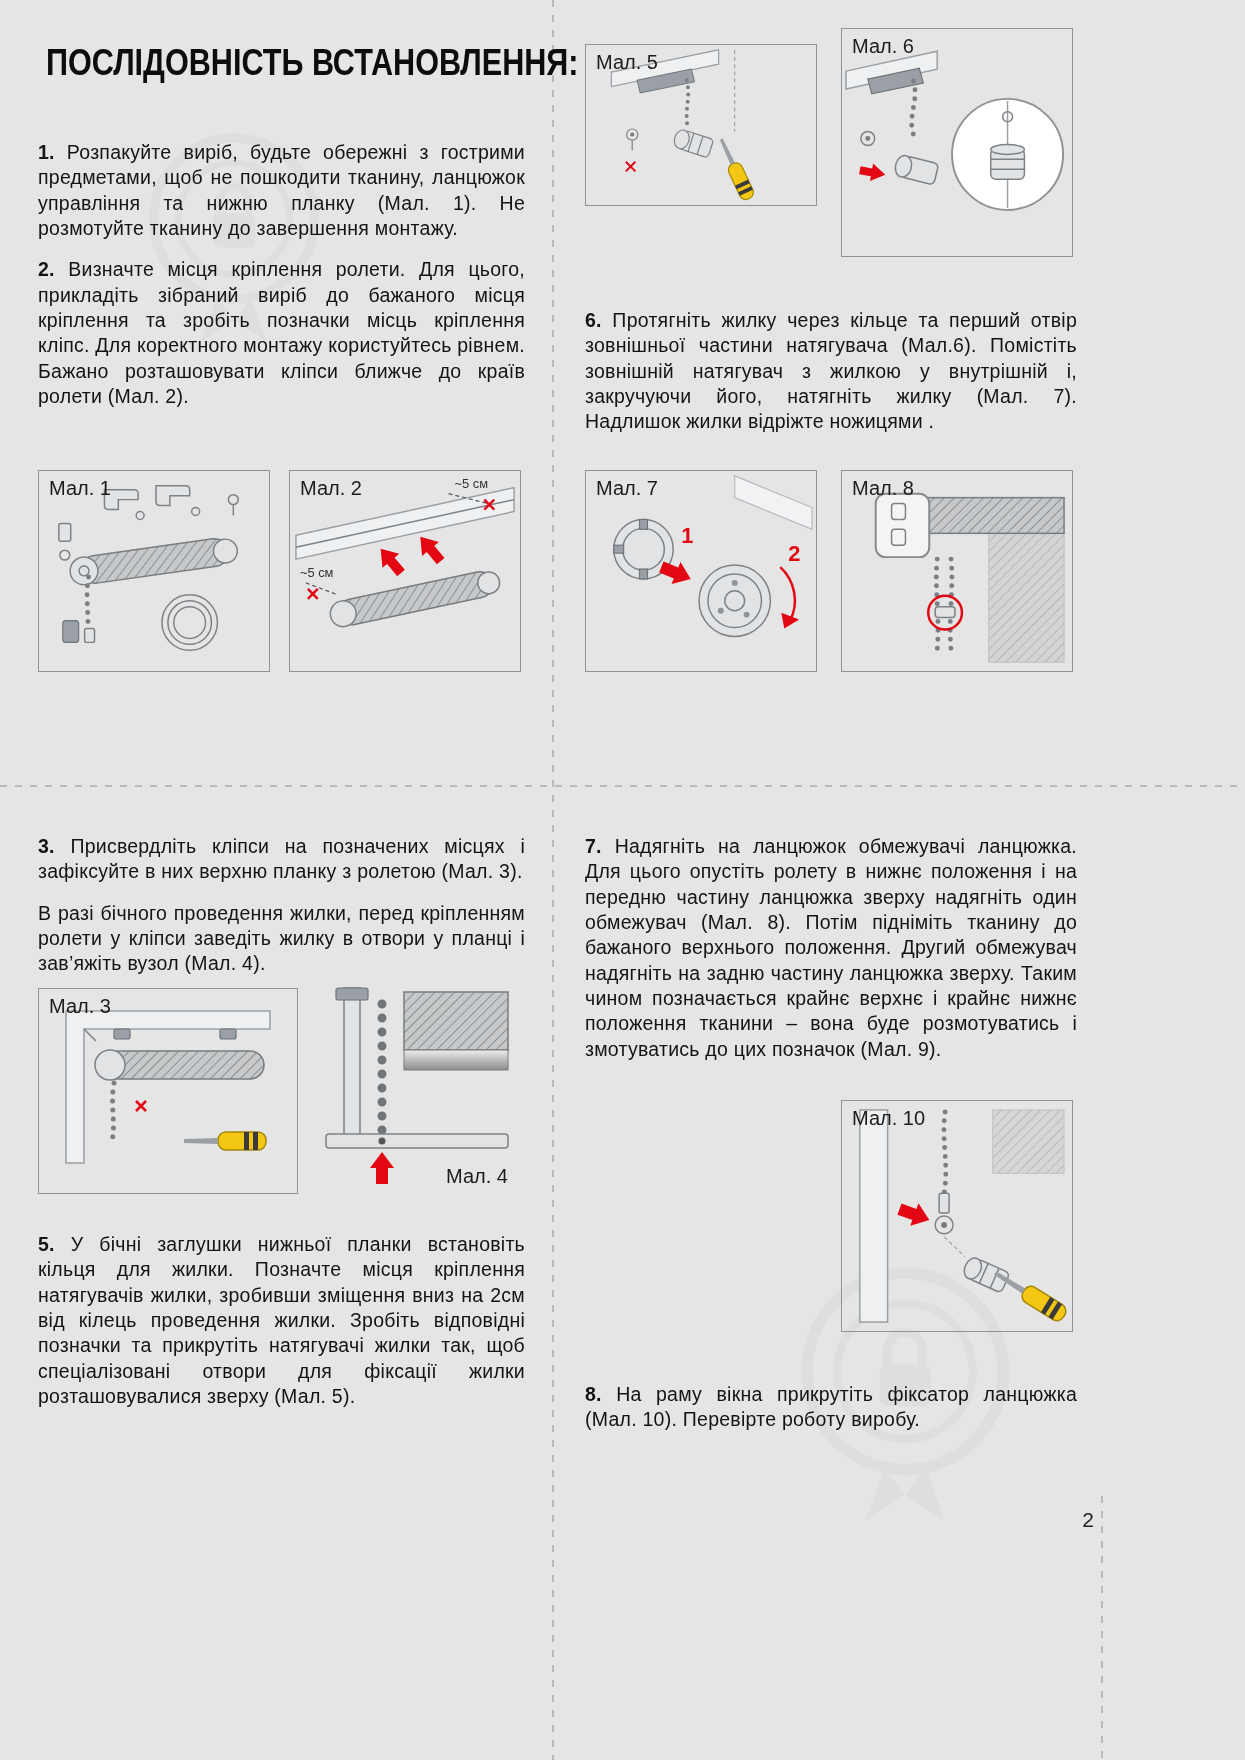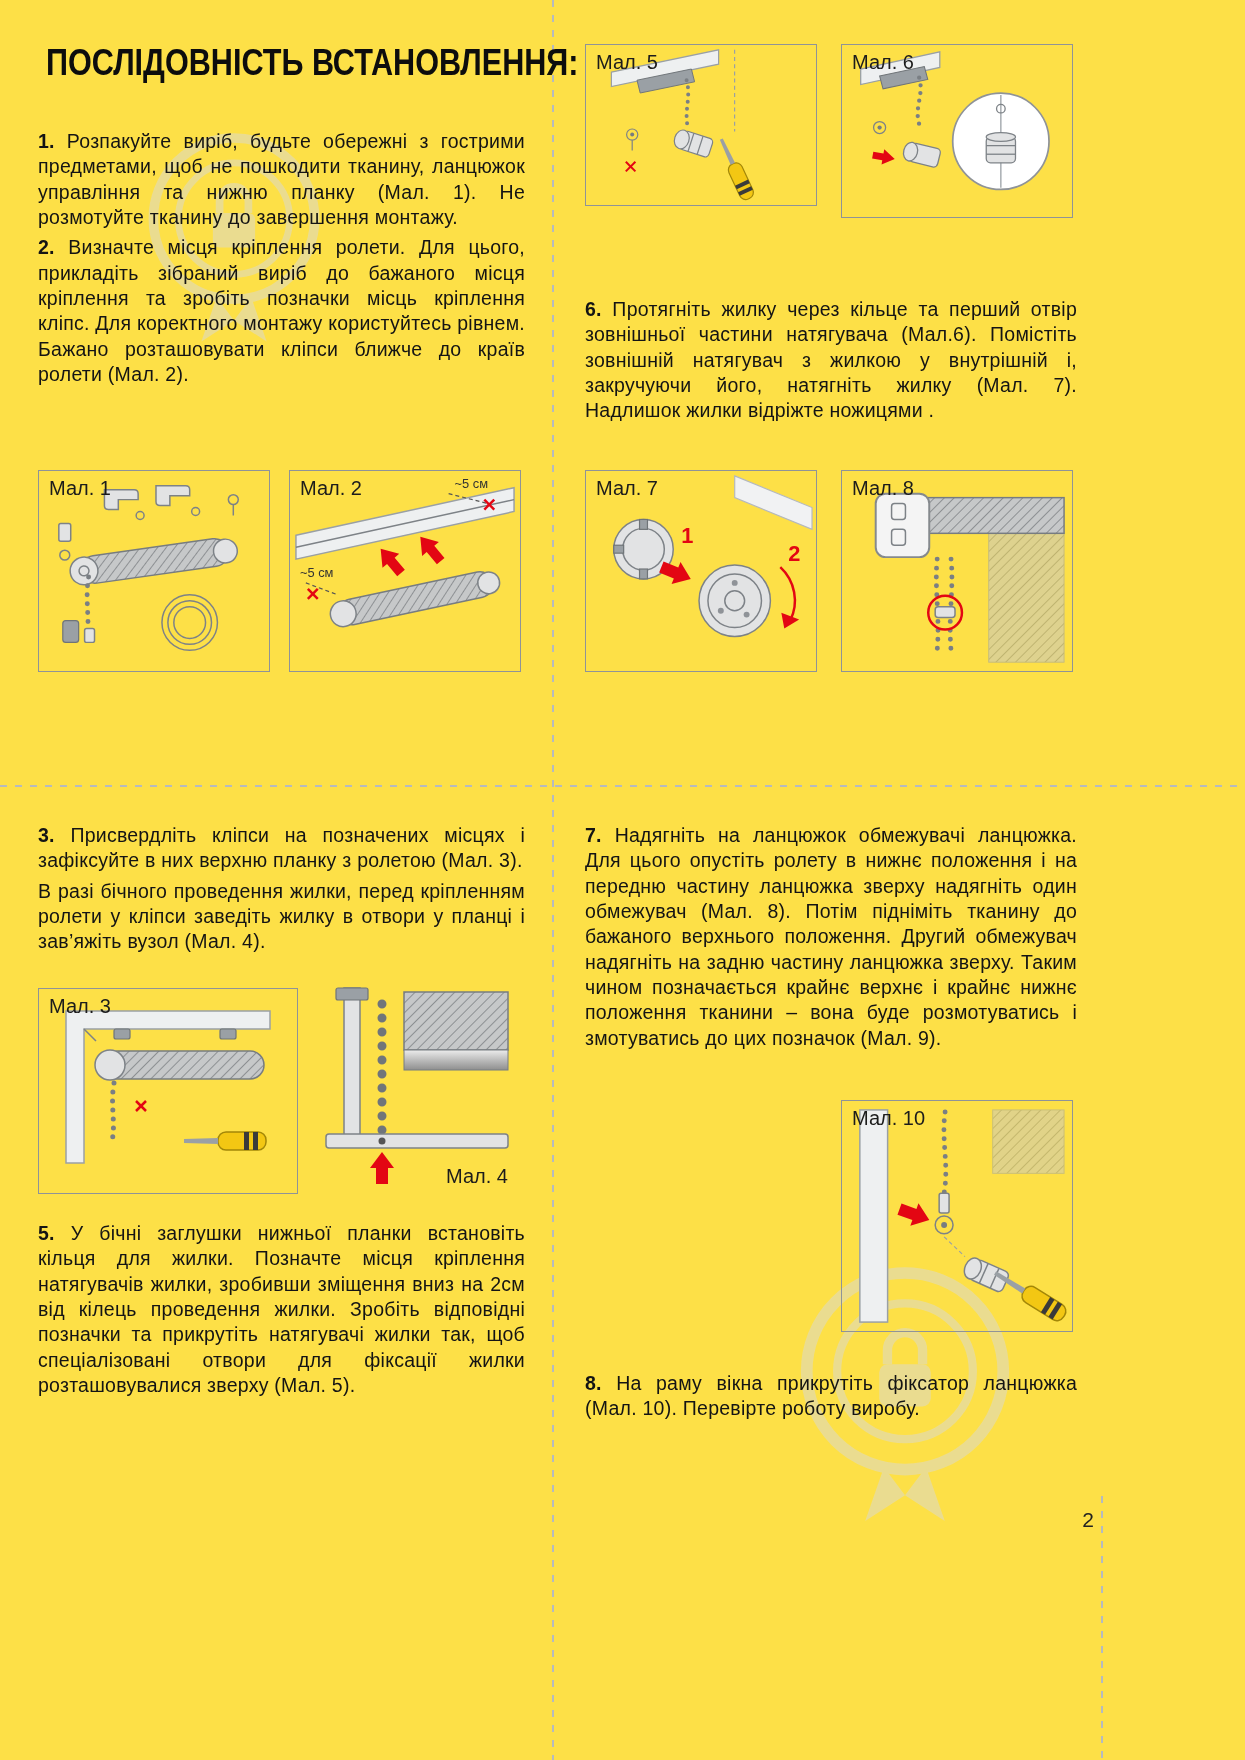--- a/index.html
+++ b/index.html
@@ -1,31 +1,31 @@
 <!DOCTYPE html>
 <html><head>
 <meta charset="utf-8">
 <style>
   * { margin:0; padding:0; box-sizing:border-box; }
   html,body { background:#ffffff; }
   body { font-family:"Liberation Sans", sans-serif; color:#141414; }
-  .page { position:relative; width:1245px; height:1760px; background:#fde047; overflow:hidden; }
+  .page { position:relative; width:1245px; height:1760px; background:#e5e5e5; overflow:hidden; }
 
   .divider-v { position:absolute; width:2px; z-index:0;
     background:repeating-linear-gradient(to bottom,#b6babe 0 7px,transparent 7px 15px); }
   .divider-h { position:absolute; height:2px; z-index:0;
     background:repeating-linear-gradient(to right,#b6babe 0 7px,transparent 7px 15px); }
 
   h1.title { position:absolute; left:46px; top:42px; font-size:34px; font-weight:800;
     letter-spacing:0; white-space:nowrap; transform:scale(.9,1.08); transform-origin:0 0;
     color:#0d0d0d; z-index:2; }
 
   .txt { position:absolute; text-align:justify; font-size:19.5px; line-height:1.3;
     letter-spacing:.25px; z-index:2; }
-  .txt p { margin:5px 0 5px 0; }
+  .txt p { margin:16px 0 5px 0; }
   .txt b { font-weight:bold; }
 
   .fig { position:absolute; border:1.5px solid #8f9398; background:transparent; z-index:1; }
   .fig.noborder { border:none; }
   .fig .lbl { position:absolute; left:10px; top:6px; font-size:20px; color:#1c1c1c; z-index:2; }
   .fig .lbl.br { left:auto; top:auto; right:14px; bottom:8px; }
   .fig svg { position:absolute; left:0; top:0; width:100%; height:100%; }
 
   .pagenum { position:absolute; font-size:21px; color:#222; z-index:2; }
 
@@ -189,21 +189,21 @@
       <line x1="158" y1="6" x2="158" y2="108" stroke="#9aa0a5" stroke-dasharray="5 4" stroke-width="1.5"></line>
       <g transform="translate(176,192) rotate(-115)">
         <rect x="0" y="-9" width="48" height="18" rx="8" fill="#f3c713" stroke="#a38708" stroke-width="1.5"></rect>
         <rect x="8" y="-9" width="5" height="18" fill="#3a3a3a"></rect>
         <rect x="17" y="-9" width="5" height="18" fill="#3a3a3a"></rect>
         <polygon points="48,-3 82,-2 82,2 48,3" fill="#9aa0a5"></polygon>
       </g>
     </svg>
   </figure>
 
-  <figure class="fig" style="left:841px;top:44px;width:232px;height:174px">
+  <figure class="fig" style="left:841px;top:28px;width:232px;height:229px">
     <span class="lbl">Мал. 6</span>
     <svg viewBox="0 0 232 200">
       <polygon fill="#eef0f1" stroke="#9aa0a5" stroke-width="1.5" points="4,28 96,8 96,26 4,46"></polygon>
       <polygon class="dark" points="26,36 78,25 82,40 30,51"></polygon>
       <path class="chain" d="M72 38 C 78 58 66 72 72 92"></path>
       <circle class="ln" cx="26" cy="96" r="7"></circle>
       <circle cx="26" cy="96" r="2.5" fill="#777c80"></circle>
       <g transform="translate(62,124) rotate(14)">
         <rect class="metal" x="0" y="-11" width="34" height="22" rx="5"></rect>
         <ellipse class="metal" cx="0" cy="0" rx="8" ry="11"></ellipse>

